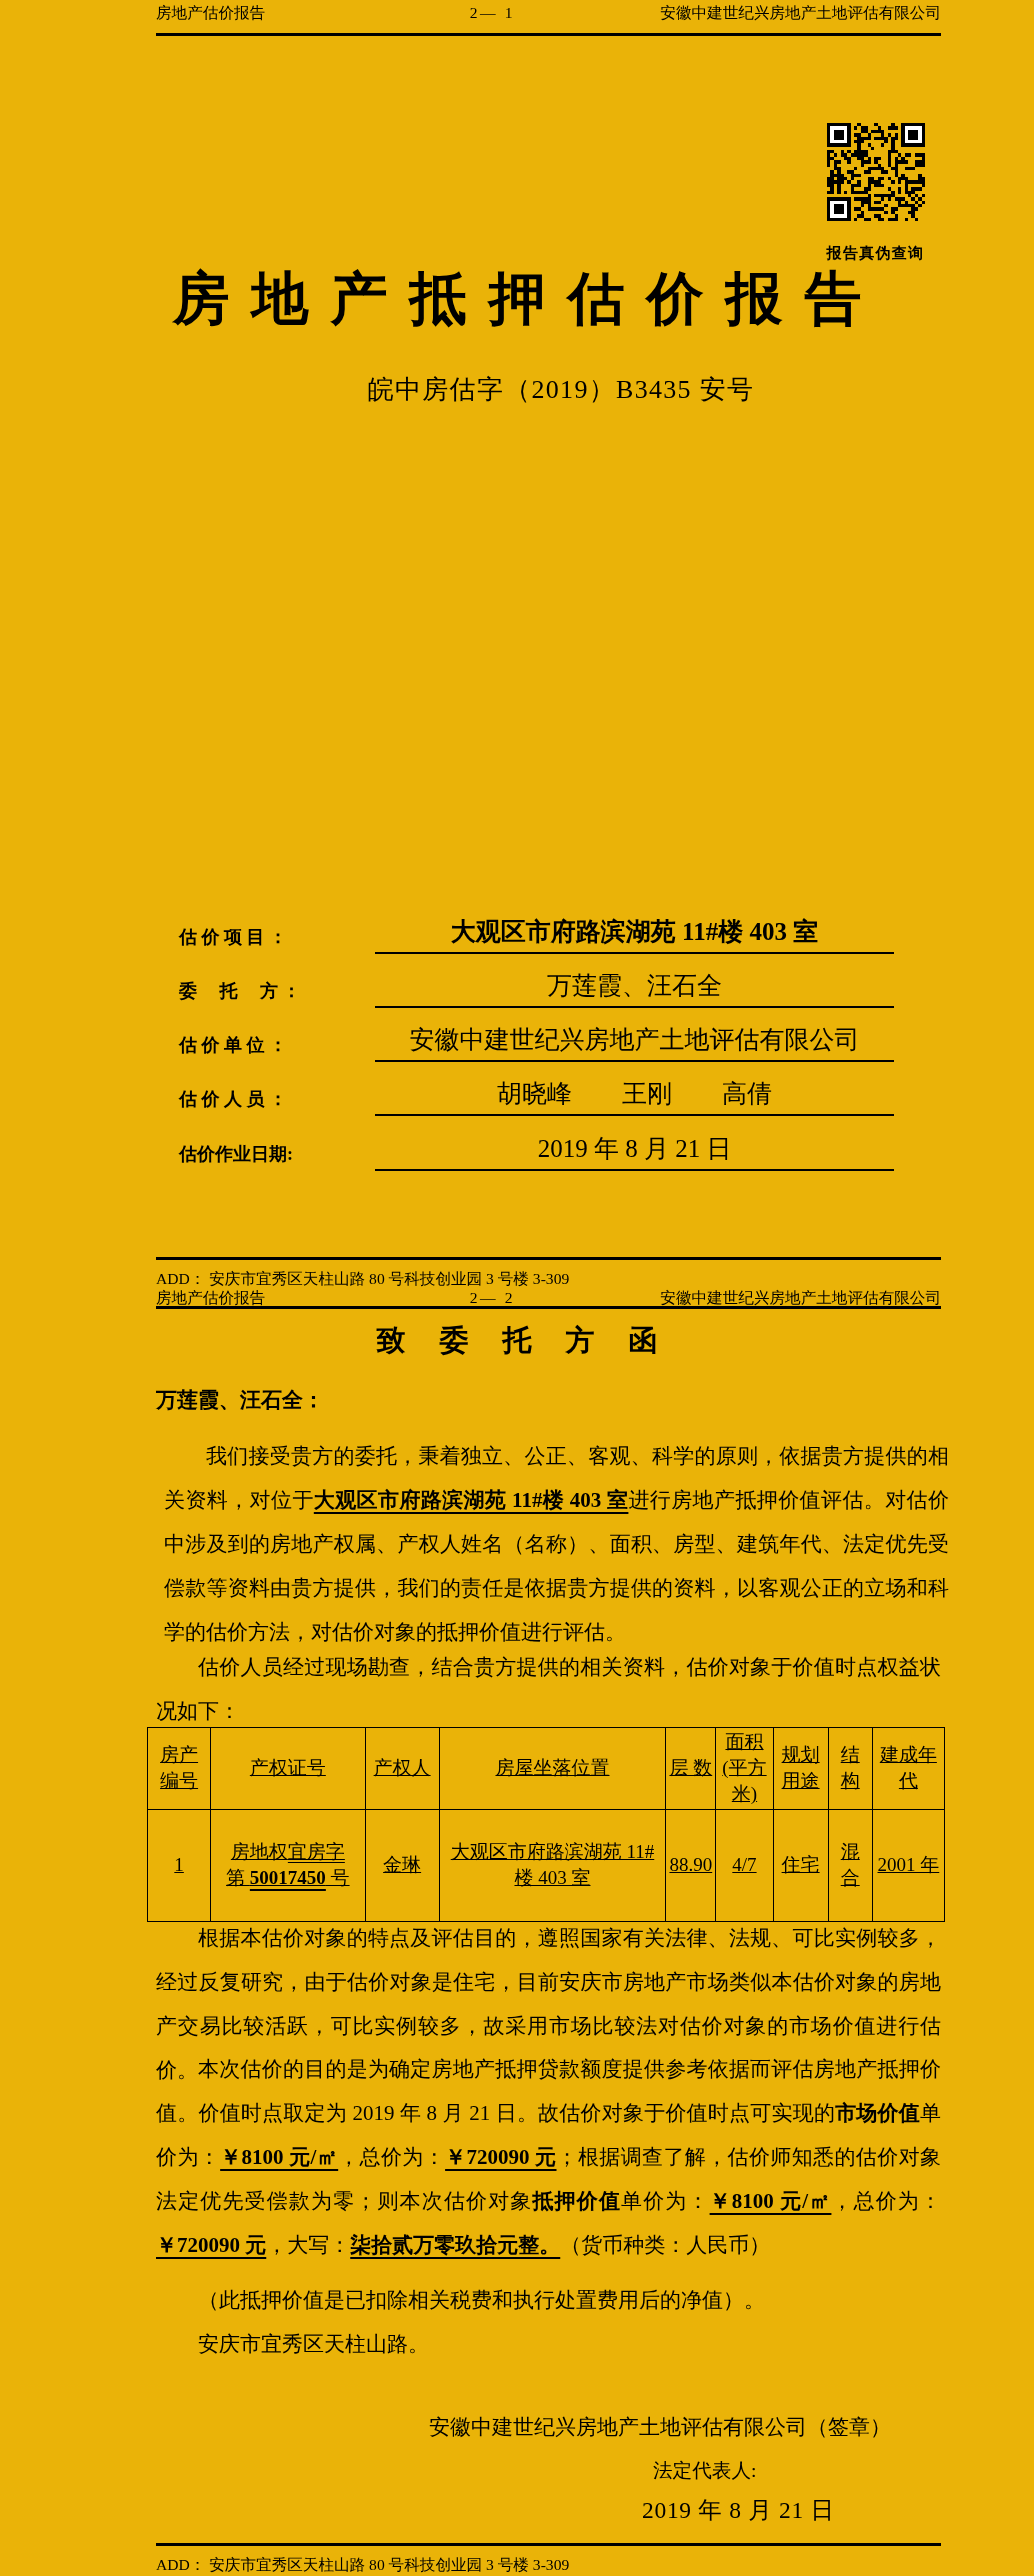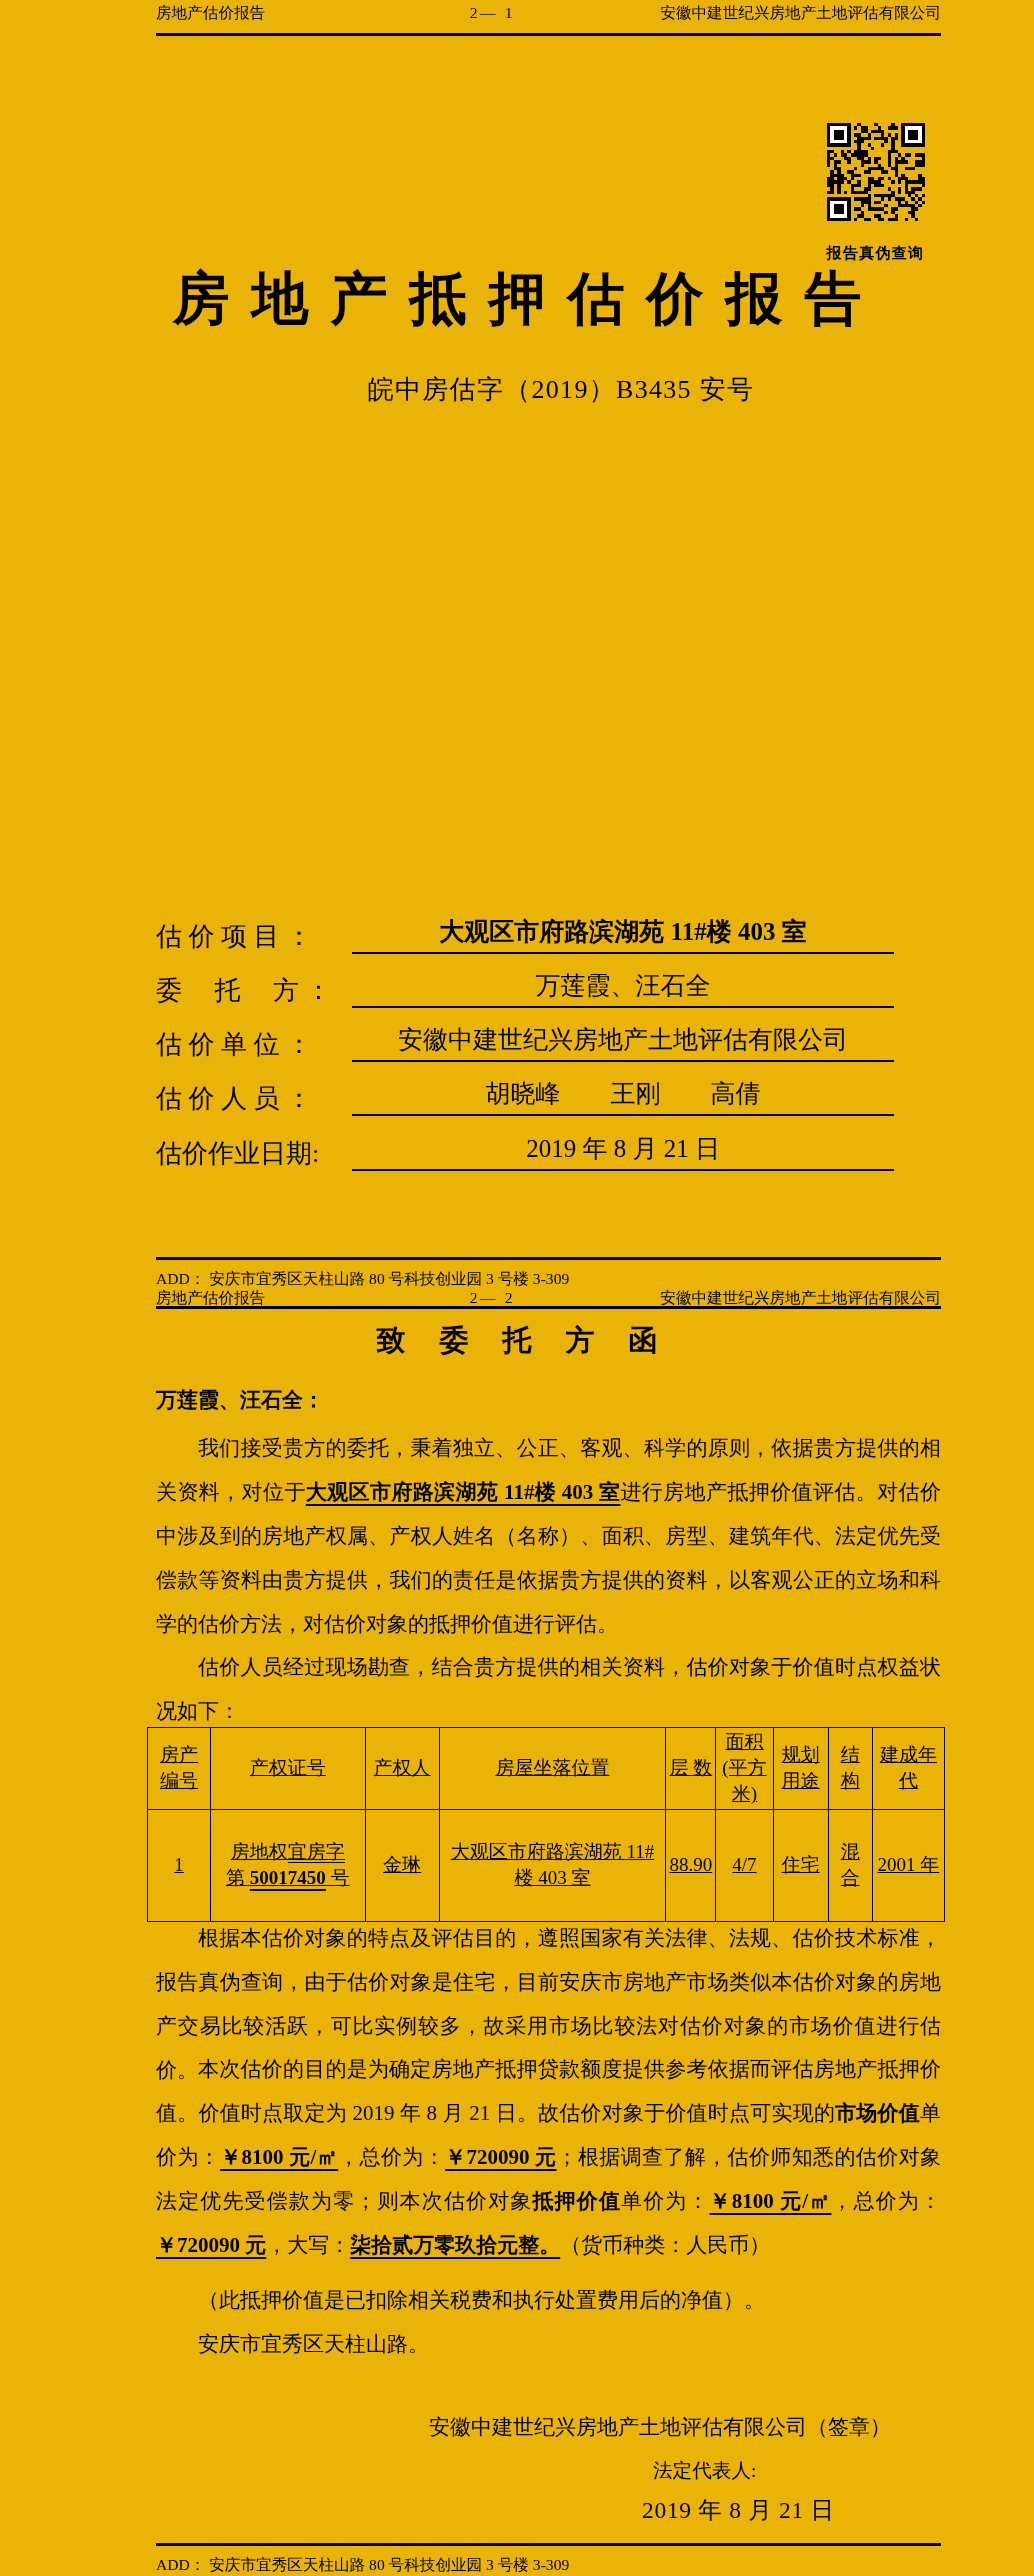--- a/index.html
+++ b/index.html
@@ -29,21 +29,21 @@
   .qr-label{left:804px;top:244px;width:143px;text-align:center;
     font-size:15px;font-weight:bold;letter-spacing:1.3px;}
   
   .main-title{left:0;top:261px;width:100%;text-align:center;
     font-size:57px;font-weight:bold;letter-spacing:22px;text-indent:22px;
     white-space:nowrap;}
   .doc-no{left:0;top:372px;width:100%;text-align:center;
     font-size:26px;letter-spacing:1.3px;padding-left:44px;}
   
   .frow{left:156px;width:785px;display:flex;align-items:flex-end;height:39px;}
-  .flabel{width:196px;font-size:26px;font-weight:normal;white-space:pre;line-height:34px;}
+  .flabel{width:196px;font-size:18px;font-weight:bold;white-space:pre;line-height:34px;margin-left:23px;}
   .fvalue{flex:1;margin-right:47px;border-bottom:2px solid #000;
     text-align:center;font-size:25px;line-height:34px;padding-bottom:2.6px;white-space:nowrap;}
   .fvalue.vbold{font-weight:bold;}
   
   .letter-title{left:0;top:1321px;width:100%;text-align:center;
     font-size:29px;font-weight:bold;letter-spacing:34px;text-indent:34px;}
   .salutation{left:156px;top:1386px;width:785px;font-size:21px;font-weight:bold;}
   .para{left:156px;width:785px;font-size:21px;line-height:44px;
     text-align:justify;text-indent:42px;}
   .b{font-weight:bold;}
@@ -411,21 +411,21 @@
   <div class="abs runhead" style="top:1289px;">
     <span class="h-left">房地产估价报告</span>
     <span class="h-center">2— 2</span>
     <span class="h-right">安徽中建世纪兴房地产土地评估有限公司</span>
   </div>
   <div class="abs rule" style="top:1306px;"></div>
 
   <div class="abs letter-title">致委托方函</div>
   <div class="abs salutation">万莲霞、汪石全：</div>
 
-  <p class="abs para" style="top:1426px;margin:0;"><span>我们接受贵方的委托，秉着独立、公正、客观、科学的原则，依据贵方提供的相关资料，对位于</span><span class="u">大观区市府路滨湖苑 11#楼 403 室</span><span>进行房地产抵押价值评估。对估价中涉及到的房地产权属、产权人姓名（名称）、面积、房型、建筑年代、法定优先受偿款等资料由贵方提供，我们的责任是依据贵方提供的资料，以客观公正的立场和科学的估价方法，对估价对象的抵押价值进行评估。</span></p>
+  <p class="abs para" style="top:1426px;margin:8px;"><span>我们接受贵方的委托，秉着独立、公正、客观、科学的原则，依据贵方提供的相关资料，对位于</span><span class="u">大观区市府路滨湖苑 11#楼 403 室</span><span>进行房地产抵押价值评估。对估价中涉及到的房地产权属、产权人姓名（名称）、面积、房型、建筑年代、法定优先受偿款等资料由贵方提供，我们的责任是依据贵方提供的资料，以客观公正的立场和科学的估价方法，对估价对象的抵押价值进行评估。</span></p>
 
   <p class="abs para" style="top:1645px;margin:0;">估价人员经过现场勘查，结合贵方提供的相关资料，估价对象于价值时点权益状况如下：</p>
 
   <div class="abs ptable-wrap">
     <table class="ptable">
       <colgroup>
         <col style="width:63px">
           <col style="width:154px">
           <col style="width:74px">
         <col style="width:226px">
@@ -457,21 +457,21 @@
           <td>88.90</td>
           <td>4/7</td>
           <td>住宅</td>
           <td>混合</td>
           <td>2001 年</td>
         </tr>
       </tbody>
     </table>
   </div>
 
-  <p class="abs para" style="top:1916px;margin:0;">根据本估价对象的特点及评估目的，遵照国家有关法律、法规、估价技术标准，报告真伪查询，由于估价对象是住宅，目前安庆市房地产市场类似本估价对象的房地产交易比较活跃，可比实例较多，故采用市场比较法对估价对象的市场价值进行估价。</p>
+  <p class="abs para" style="top:1916px;margin:0;">根据本估价对象的特点及评估目的，遵照国家有关法律、法规、可比实例较多，经过反复研究，由于估价对象是住宅，目前安庆市房地产市场类似本估价对象的房地产交易比较活跃，可比实例较多，故采用市场比较法对估价对象的市场价值进行估价。</p>
 
   <p class="abs para" style="top:2047px;margin:0;"><span>本次估价的目的是为确定房地产抵押贷款额度提供参考依据而评估房地产抵押价值。价值时点取定为 2019 年 8 月 21 日。故估价对象于价值时点可实现的</span><span class="b">市场价值</span><span>单价为：</span><span class="u">￥8100 元/㎡</span><span>，总价为：</span><span class="u">￥720090 元</span><span>；根据调查了解，估价师知悉的估价对象法定优先受偿款为零；则本次估价对象</span><span class="b">抵押价值</span><span>单价为：</span><span class="u">￥8100 元/㎡</span><span>，总价为：</span><span class="u">￥720090 元</span><span>，大写：</span><span class="u">柒拾贰万零玖拾元整。</span><span>（货币种类：人民币）</span></p>
 
   <p class="abs para" style="top:2278px;margin:0;">（此抵押价值是已扣除相关税费和执行处置费用后的净值）。</p>
   <p class="abs para" style="top:2322px;margin:0;">安庆市宜秀区天柱山路。</p>
 
   <div class="abs sig-company">安徽中建世纪兴房地产土地评估有限公司（签章）</div>
   <div class="abs sig-rep">法定代表人:</div>
   <div class="abs sig-date">2019 年 8 月 21 日</div>
 

